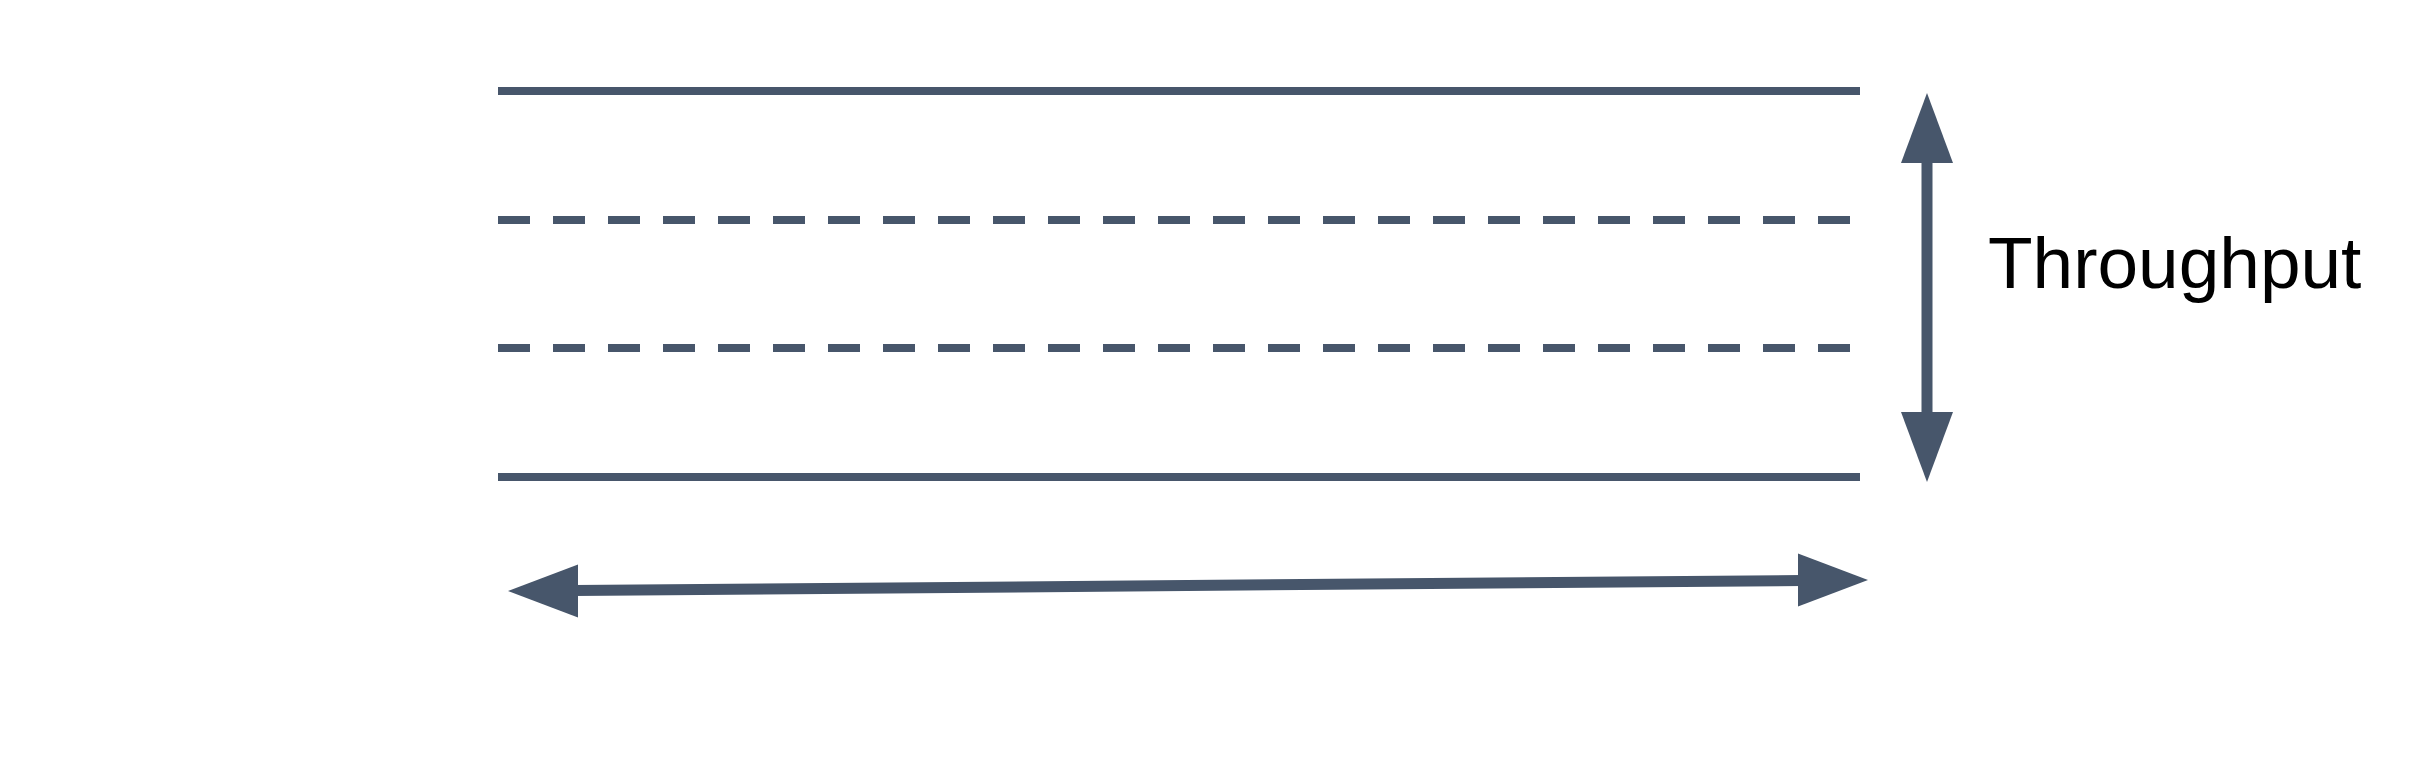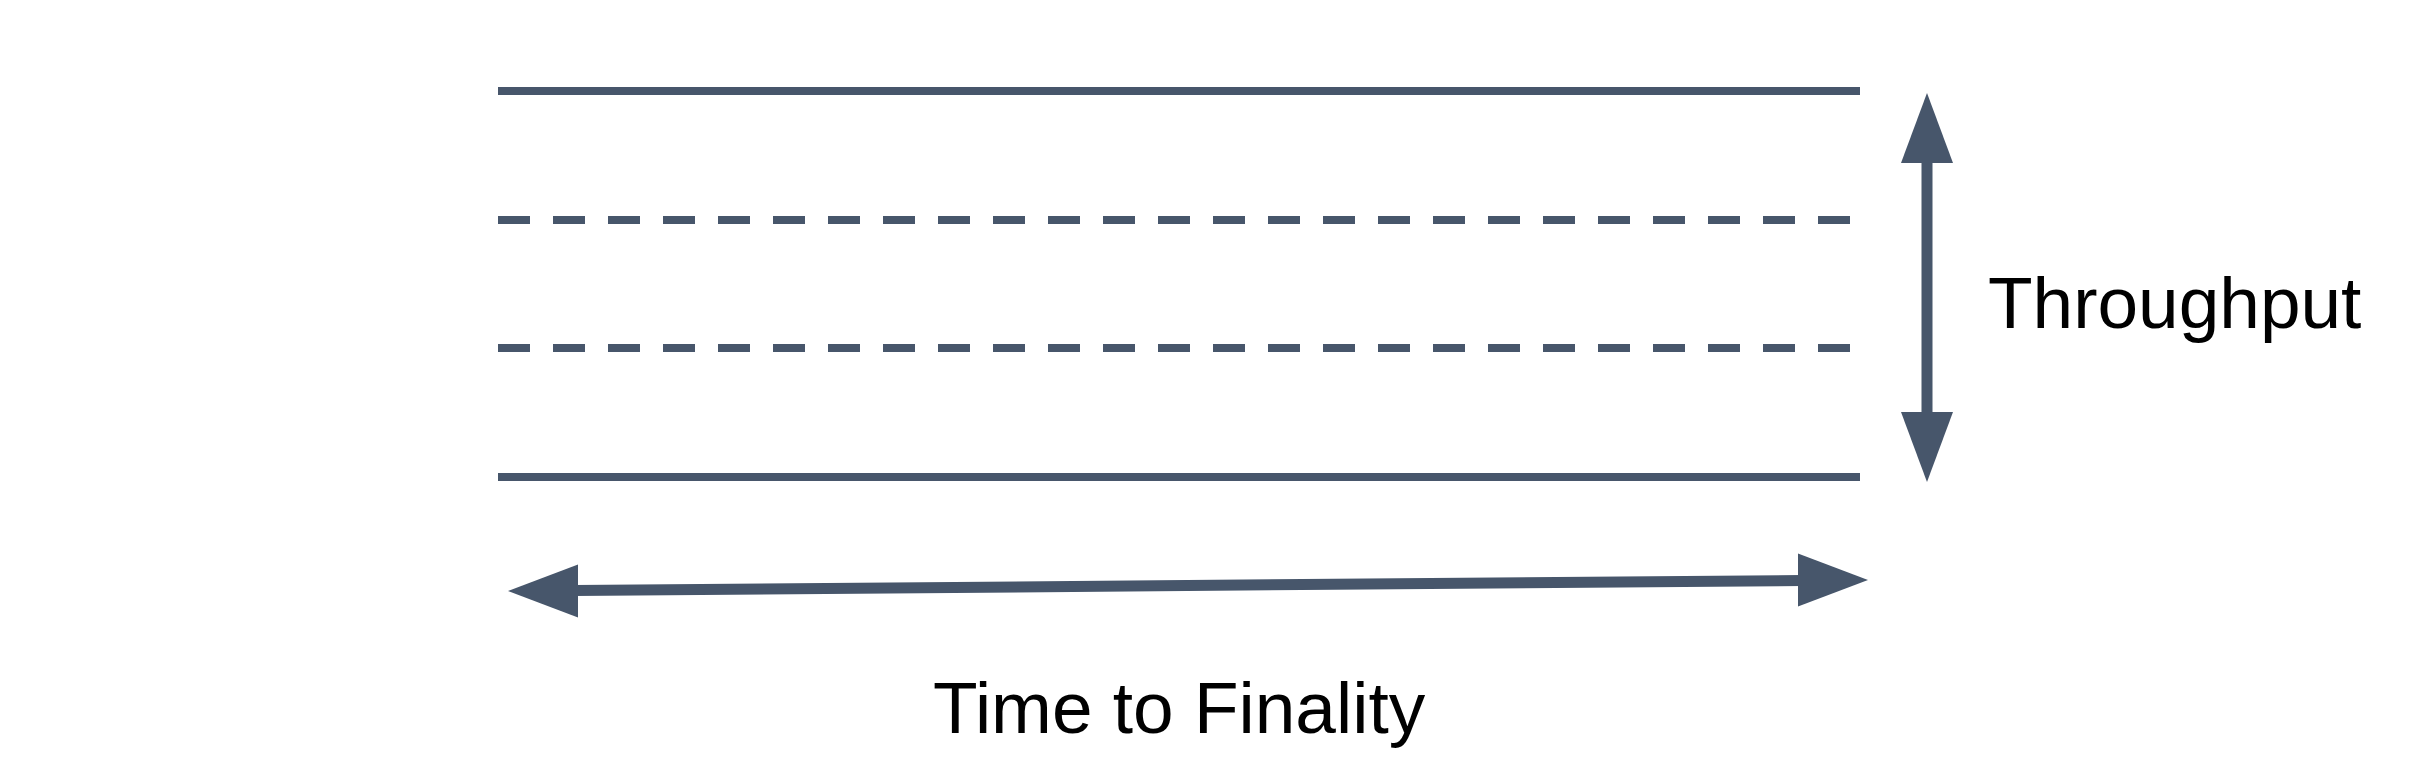--- a/index.html
+++ b/index.html
@@ -65,17 +65,16 @@
       <polygon points="1868,580 1798,553.5 1798,606.5" fill="currentColor"></polygon>
     </g>
 
     <g>
       <line x1="1927" y1="158" x2="1927" y2="417" stroke="currentColor" stroke-width="11"></line>
       <polygon points="1927,93 1901,163 1953,163" fill="currentColor"></polygon>
       <polygon points="1927,482 1901,412 1953,412" fill="currentColor"></polygon>
     </g>
   </svg>
 
-  <div class="diagram-label label-throughput" style="color: rgb(0, 0, 0); margin-top: 40px;">Throughput</div>
+  <div class="diagram-label label-throughput" style="color: rgb(0, 0, 0);">Throughput</div>
 
-  <div class="diagram-label label-time-to-finality" style="color: rgb(0, 0, 0);">Time to Finality</div>
 
 </div>
 
 </body></html>

